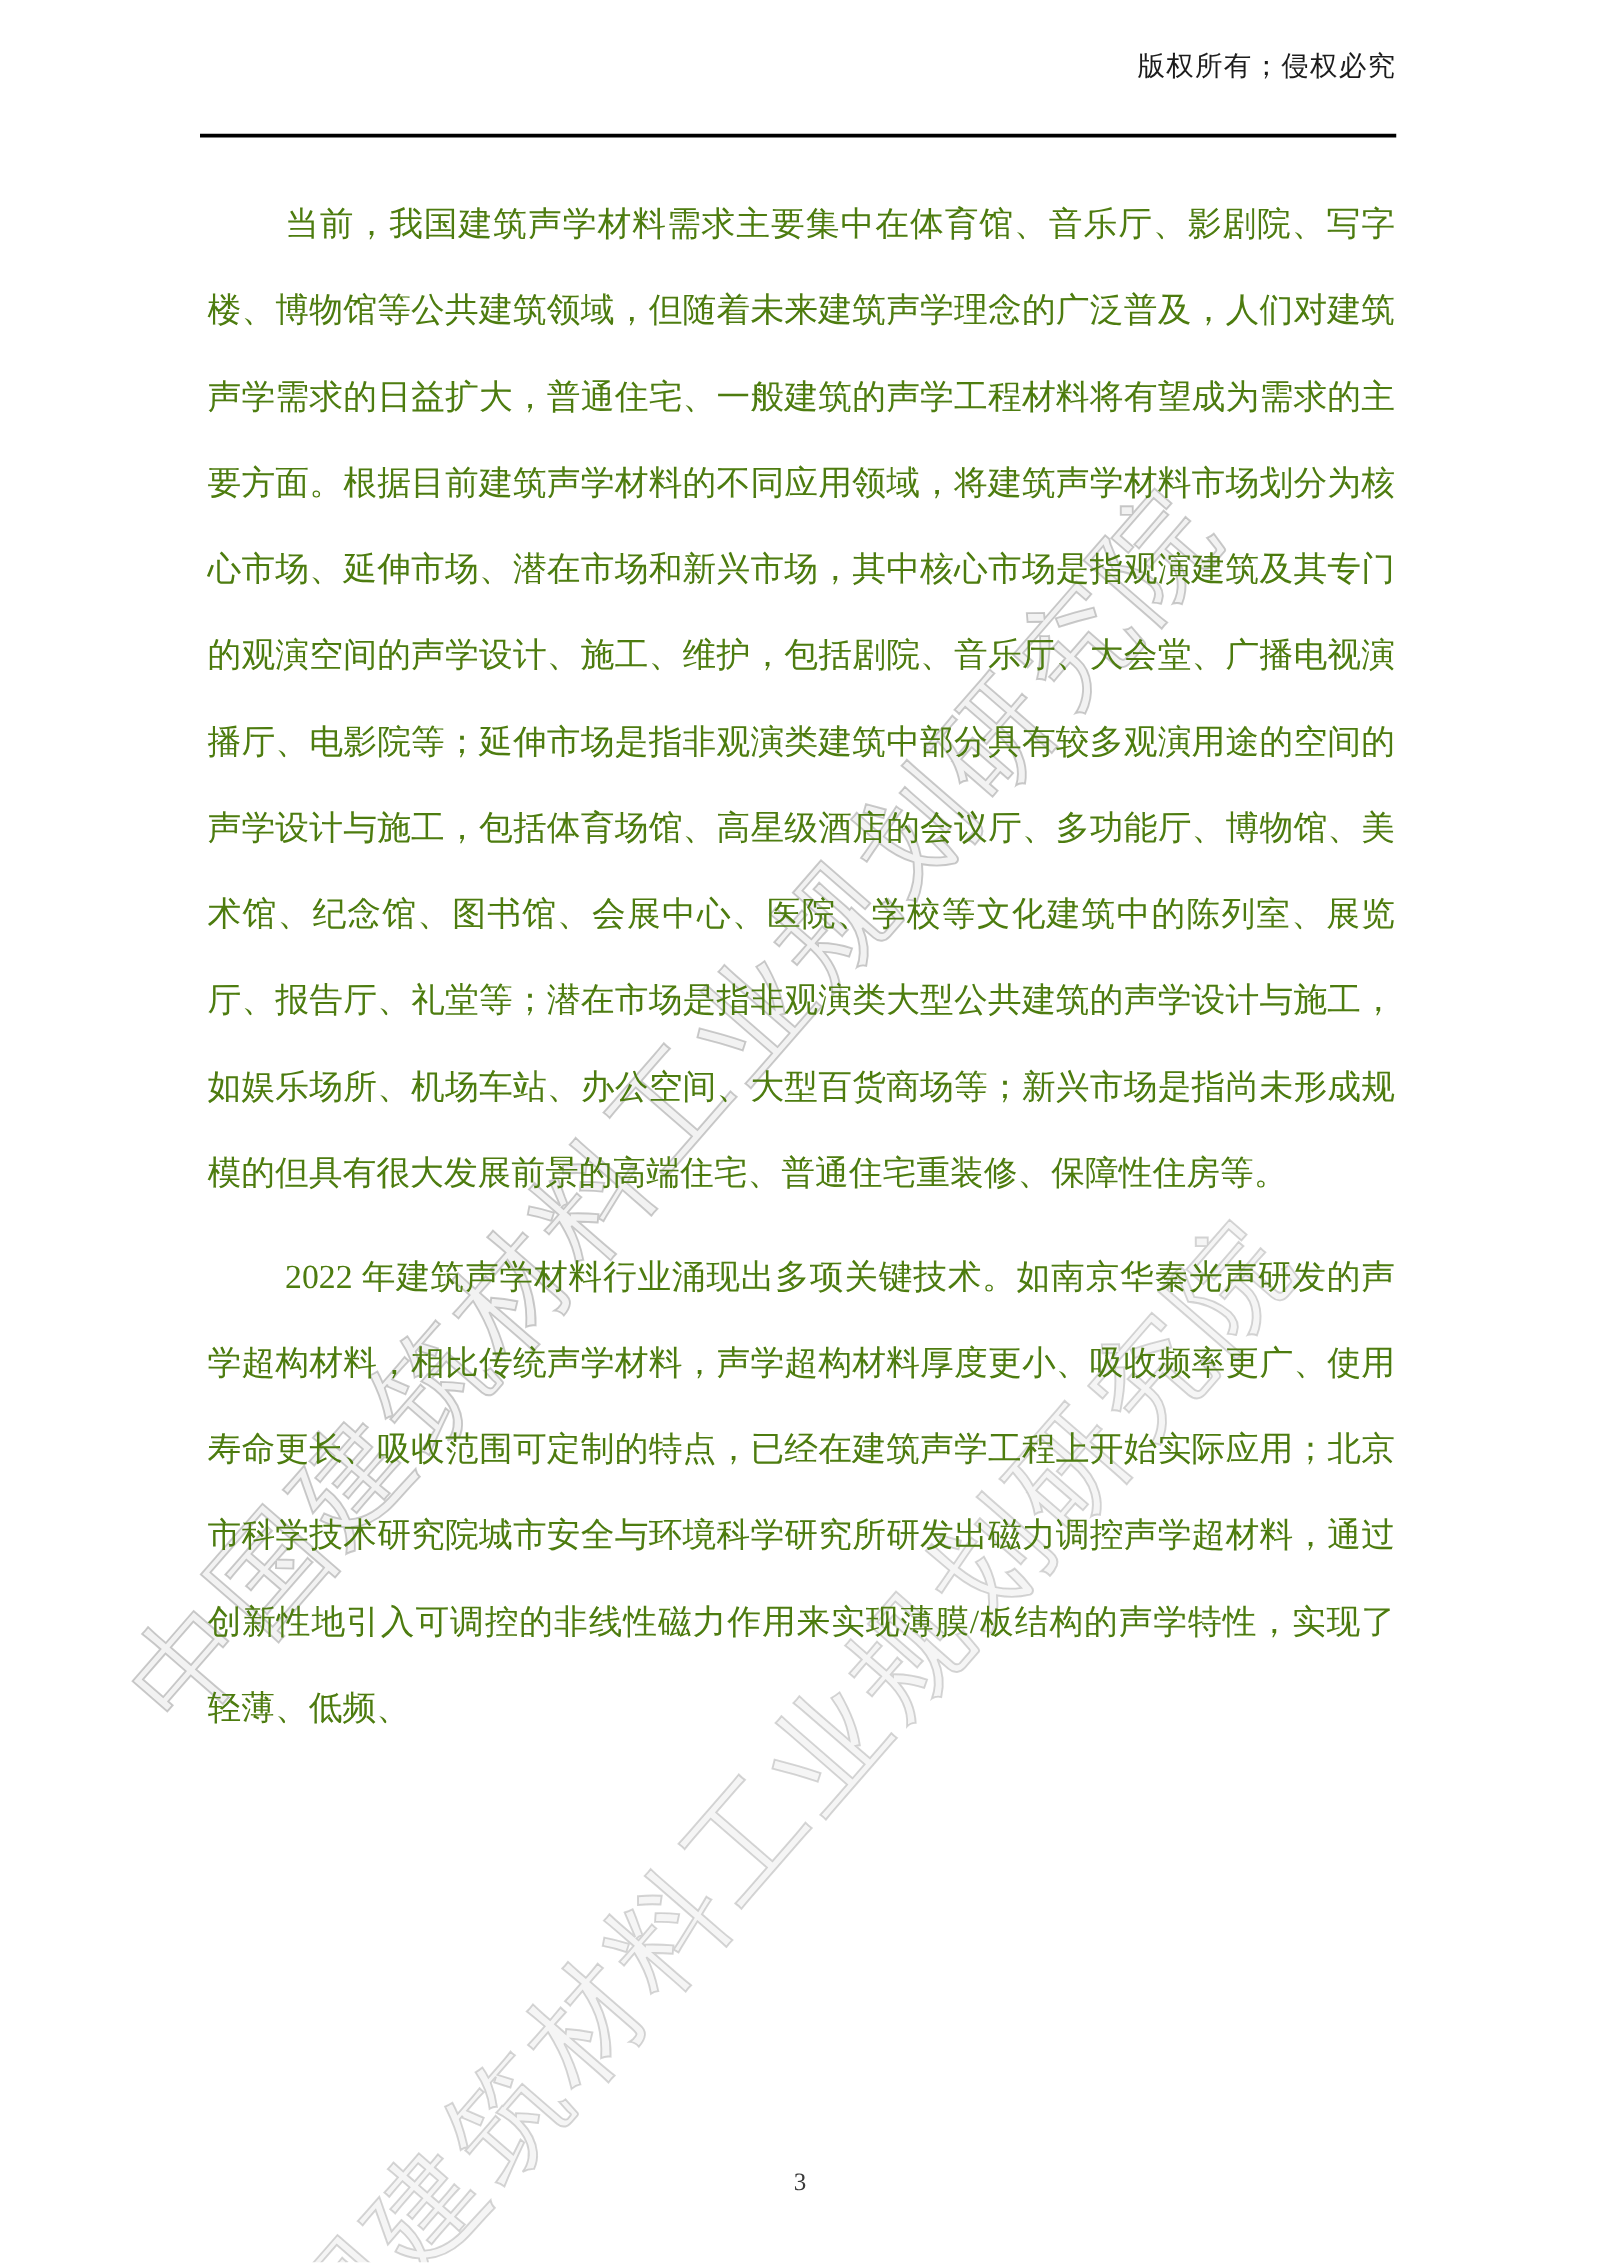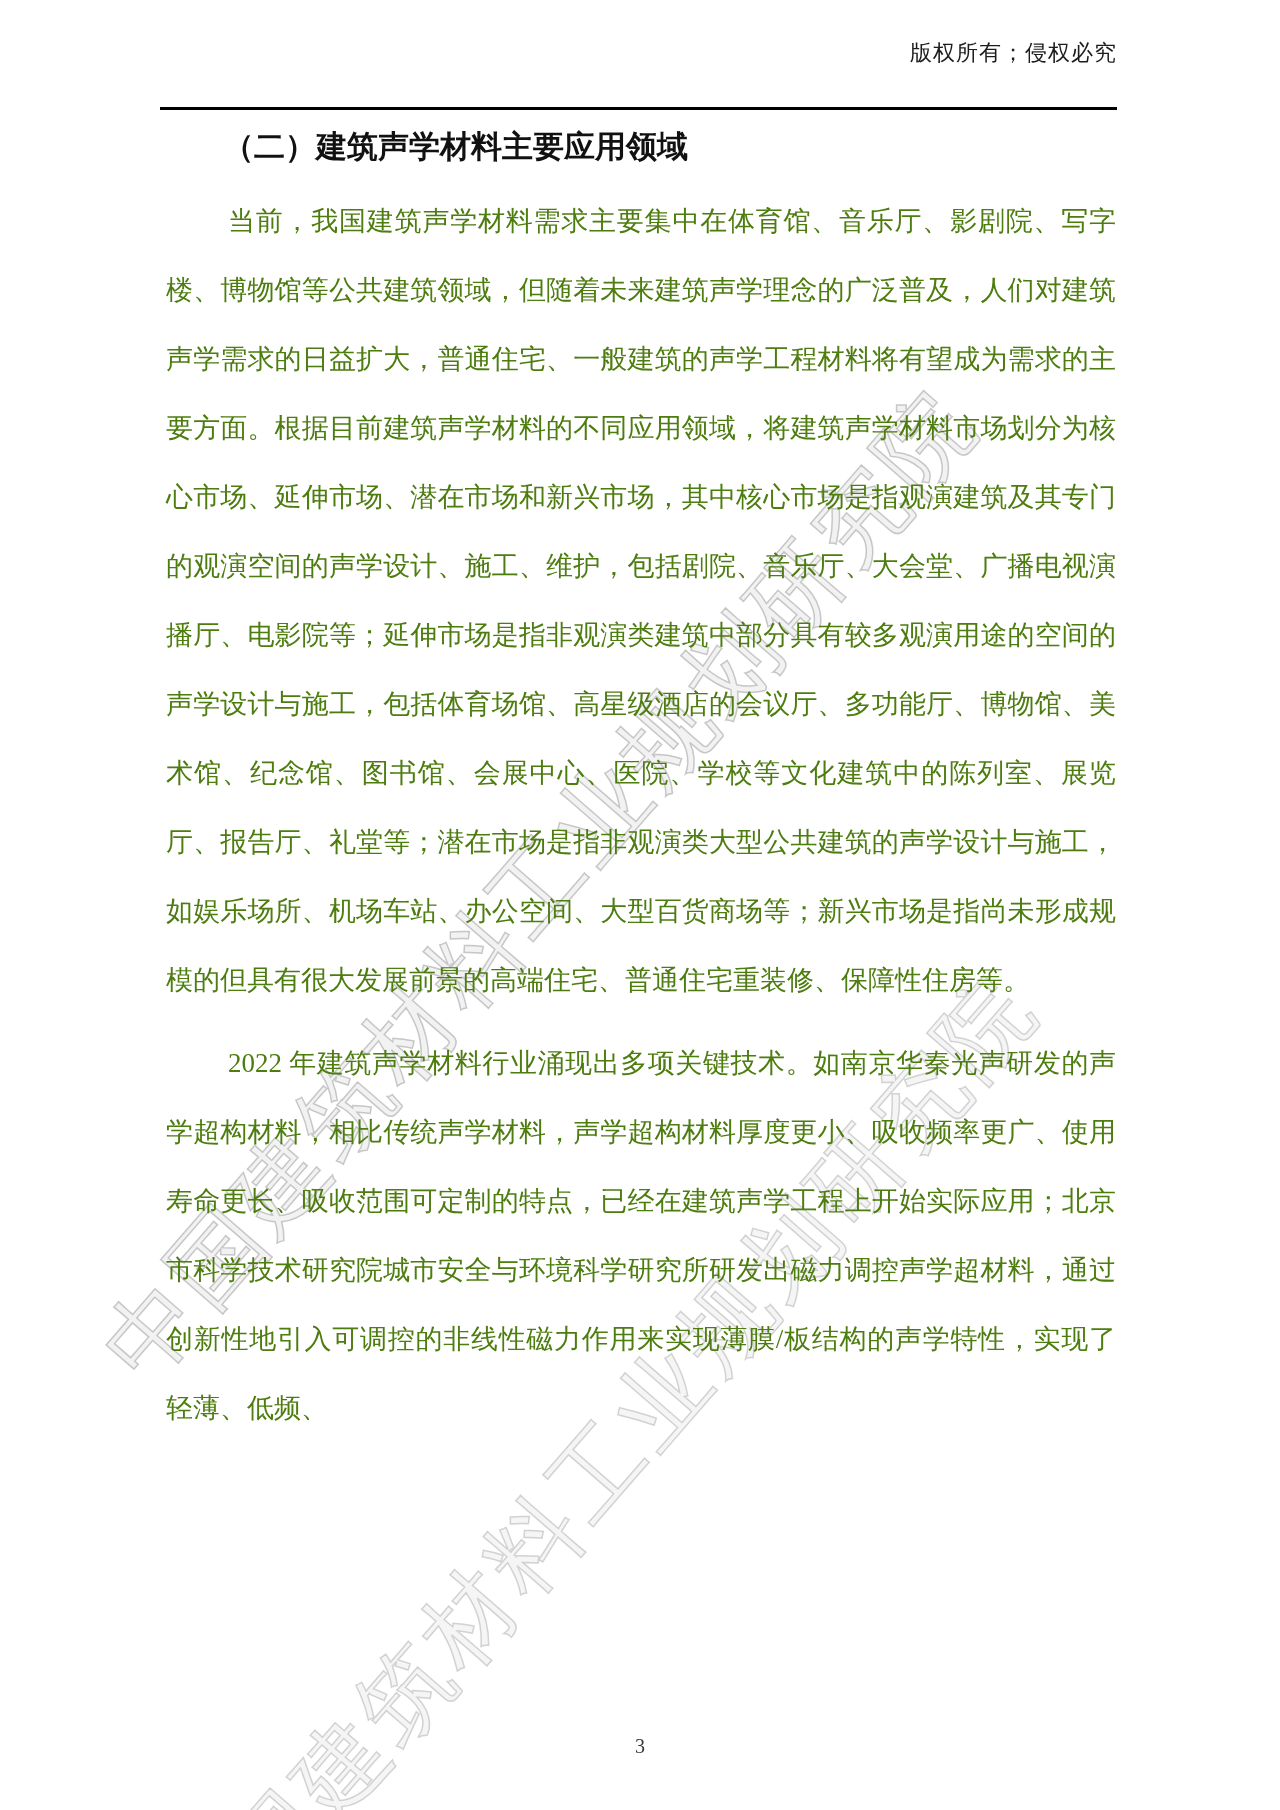--- a/index.html
+++ b/index.html
@@ -103,21 +103,20 @@
   <div class="copyright">版权所有；侵权必究</div>
 
   <div class="rule"></div>
 
   <div class="watermark wm-1">中国建筑材料工业规划研究院</div>
 
   <div class="watermark wm-2">中国建筑材料工业规划研究院</div>
 
   <div class="content">
 
-    <h2 class="heading">（二）建筑声学材料主要应用领域</h2>
 
     <p class="para">当前，我国建筑声学材料需求主要集中在体育馆、音乐厅、影剧院、写字楼、博物馆等公共建筑领域，但随着未来建筑声学理念的广泛普及，人们对建筑声学需求的日益扩大，普通住宅、一般建筑的声学工程材料将有望成为需求的主要方面。根据目前建筑声学材料的不同应用领域，将建筑声学材料市场划分为核心市场、延伸市场、潜在市场和新兴市场，其中核心市场是指观演建筑及其专门的观演空间的声学设计、施工、维护，包括剧院、音乐厅、大会堂、广播电视演播厅、电影院等；延伸市场是指非观演类建筑中部分具有较多观演用途的空间的声学设计与施工，包括体育场馆、高星级酒店的会议厅、多功能厅、博物馆、美术馆、纪念馆、图书馆、会展中心、医院、学校等文化建筑中的陈列室、展览厅、报告厅、礼堂等；潜在市场是指非观演类大型公共建筑的声学设计与施工，如娱乐场所、机场车站、办公空间、大型百货商场等；新兴市场是指尚未形成规模的但具有很大发展前景的高端住宅、普通住宅重装修、保障性住房等。</p>
 
 
     <p class="para para-last">2022 年建筑声学材料行业涌现出多项关键技术。如南京华秦光声研发的声学超构材料，相比传统声学材料，声学超构材料厚度更小、吸收频率更广、使用寿命更长、吸收范围可定制的特点，已经在建筑声学工程上开始实际应用；北京市科学技术研究院城市安全与环境科学研究所研发出磁力调控声学超材料，通过创新性地引入可调控的非线性磁力作用来实现薄膜/板结构的声学特性，实现了轻薄、低频、</p>
 
   </div>
 
   <div class="page-number">3</div>
 

